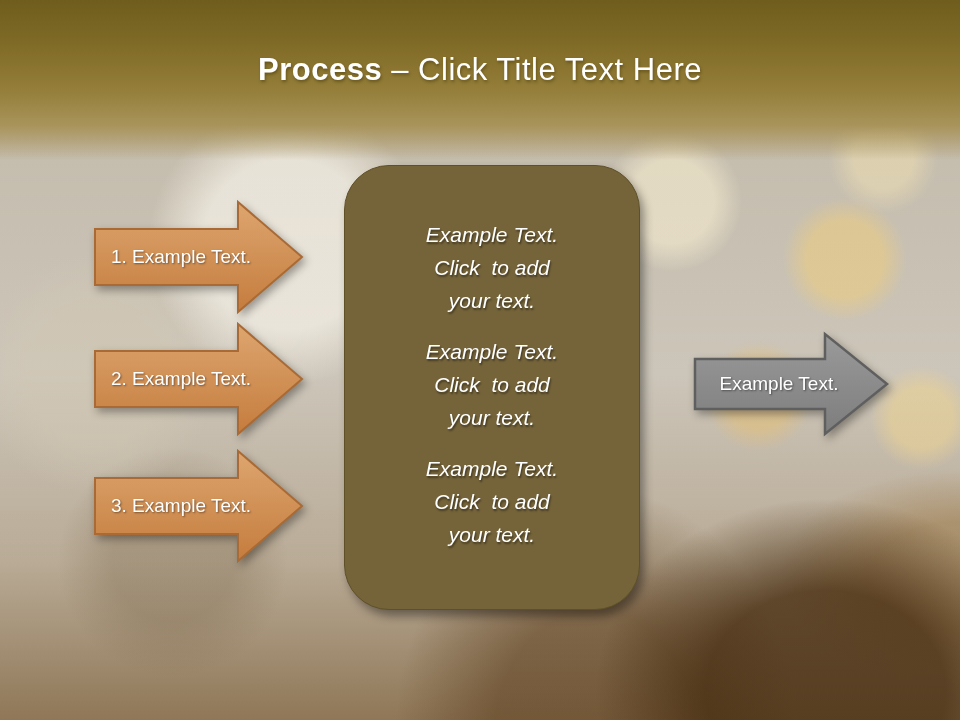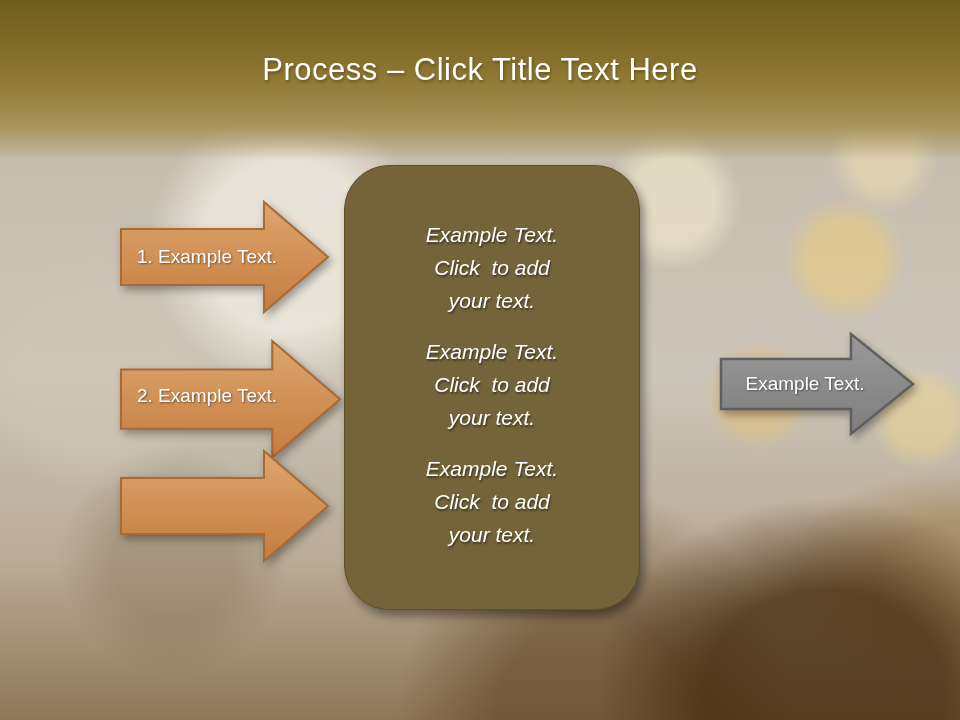--- a/index.html
+++ b/index.html
@@ -48,26 +48,25 @@
     left: 0; top: 52px;
     width: 100%;
     text-align: center;
     margin: 0;
     font-size: 31px;
     font-weight: 400;
     color: #ffffff;
     letter-spacing: 0.5px;
     text-shadow: 1px 2px 3px rgba(60,45,0,0.45);
   }
-  .title .bold { font-weight: 400; }
+  .title .bold { font-weight: 700; }
 
   
   .arrow {
     position: absolute;
-    margin-left: 26px;
   }
   .arrow svg {
     position: absolute;
     inset: 0;
     overflow: visible;
     filter: drop-shadow(3px 4px 4px rgba(0,0,0,0.35));
   }
   .arrow-label {
     position: absolute;
     color: #ffffff;
@@ -76,21 +75,21 @@
     white-space: nowrap;
   }
   .arrow-left  { width: 207px; height: 110px; left: 95px; }
   .arrow-left .arrow-label {
     left: 16px;
     top: 0;
     height: 110px;
     line-height: 110px;
   }
   #step1 { top: 202px; }
-  #step2 { top: 341px; padding-left: 12px; }
+  #step2 { top: 324px; }
   #step3 { top: 451px; }
 
   .arrow-right { width: 192px; height: 100px; left: 695px; top: 334px; }
   .arrow-right .arrow-label {
     left: 0;
     width: 168px;
     text-align: center;
     top: 0;
     height: 100px;
     line-height: 100px;
@@ -158,20 +157,21 @@
     <svg viewBox="0 0 207 110" preserveAspectRatio="none">
       <polygon points="0,27 143,27 143,0 207,55 143,110 143,83 0,83" fill="url(#gradOrange)" stroke="#a96a35" stroke-width="2"></polygon>
     </svg>
     <span class="arrow-label">2. Example Text.</span>
   </div>
 
   <div class="arrow arrow-left" id="step3">
     <svg viewBox="0 0 207 110" preserveAspectRatio="none">
       <polygon points="0,27 143,27 143,0 207,55 143,110 143,83 0,83" fill="url(#gradOrange)" stroke="#a96a35" stroke-width="2"></polygon>
     </svg>
+    <span class="arrow-label">3. Example Text.</span>
   </div>
 
   <div class="center-box">
     <div class="cb-block">
       <div class="cb-line">Example Text.</div>
       <div class="cb-line">Click  to add</div>
       <div class="cb-line">your text.</div>
     </div>
     <div class="cb-block">
       <div class="cb-line">Example Text.</div>

